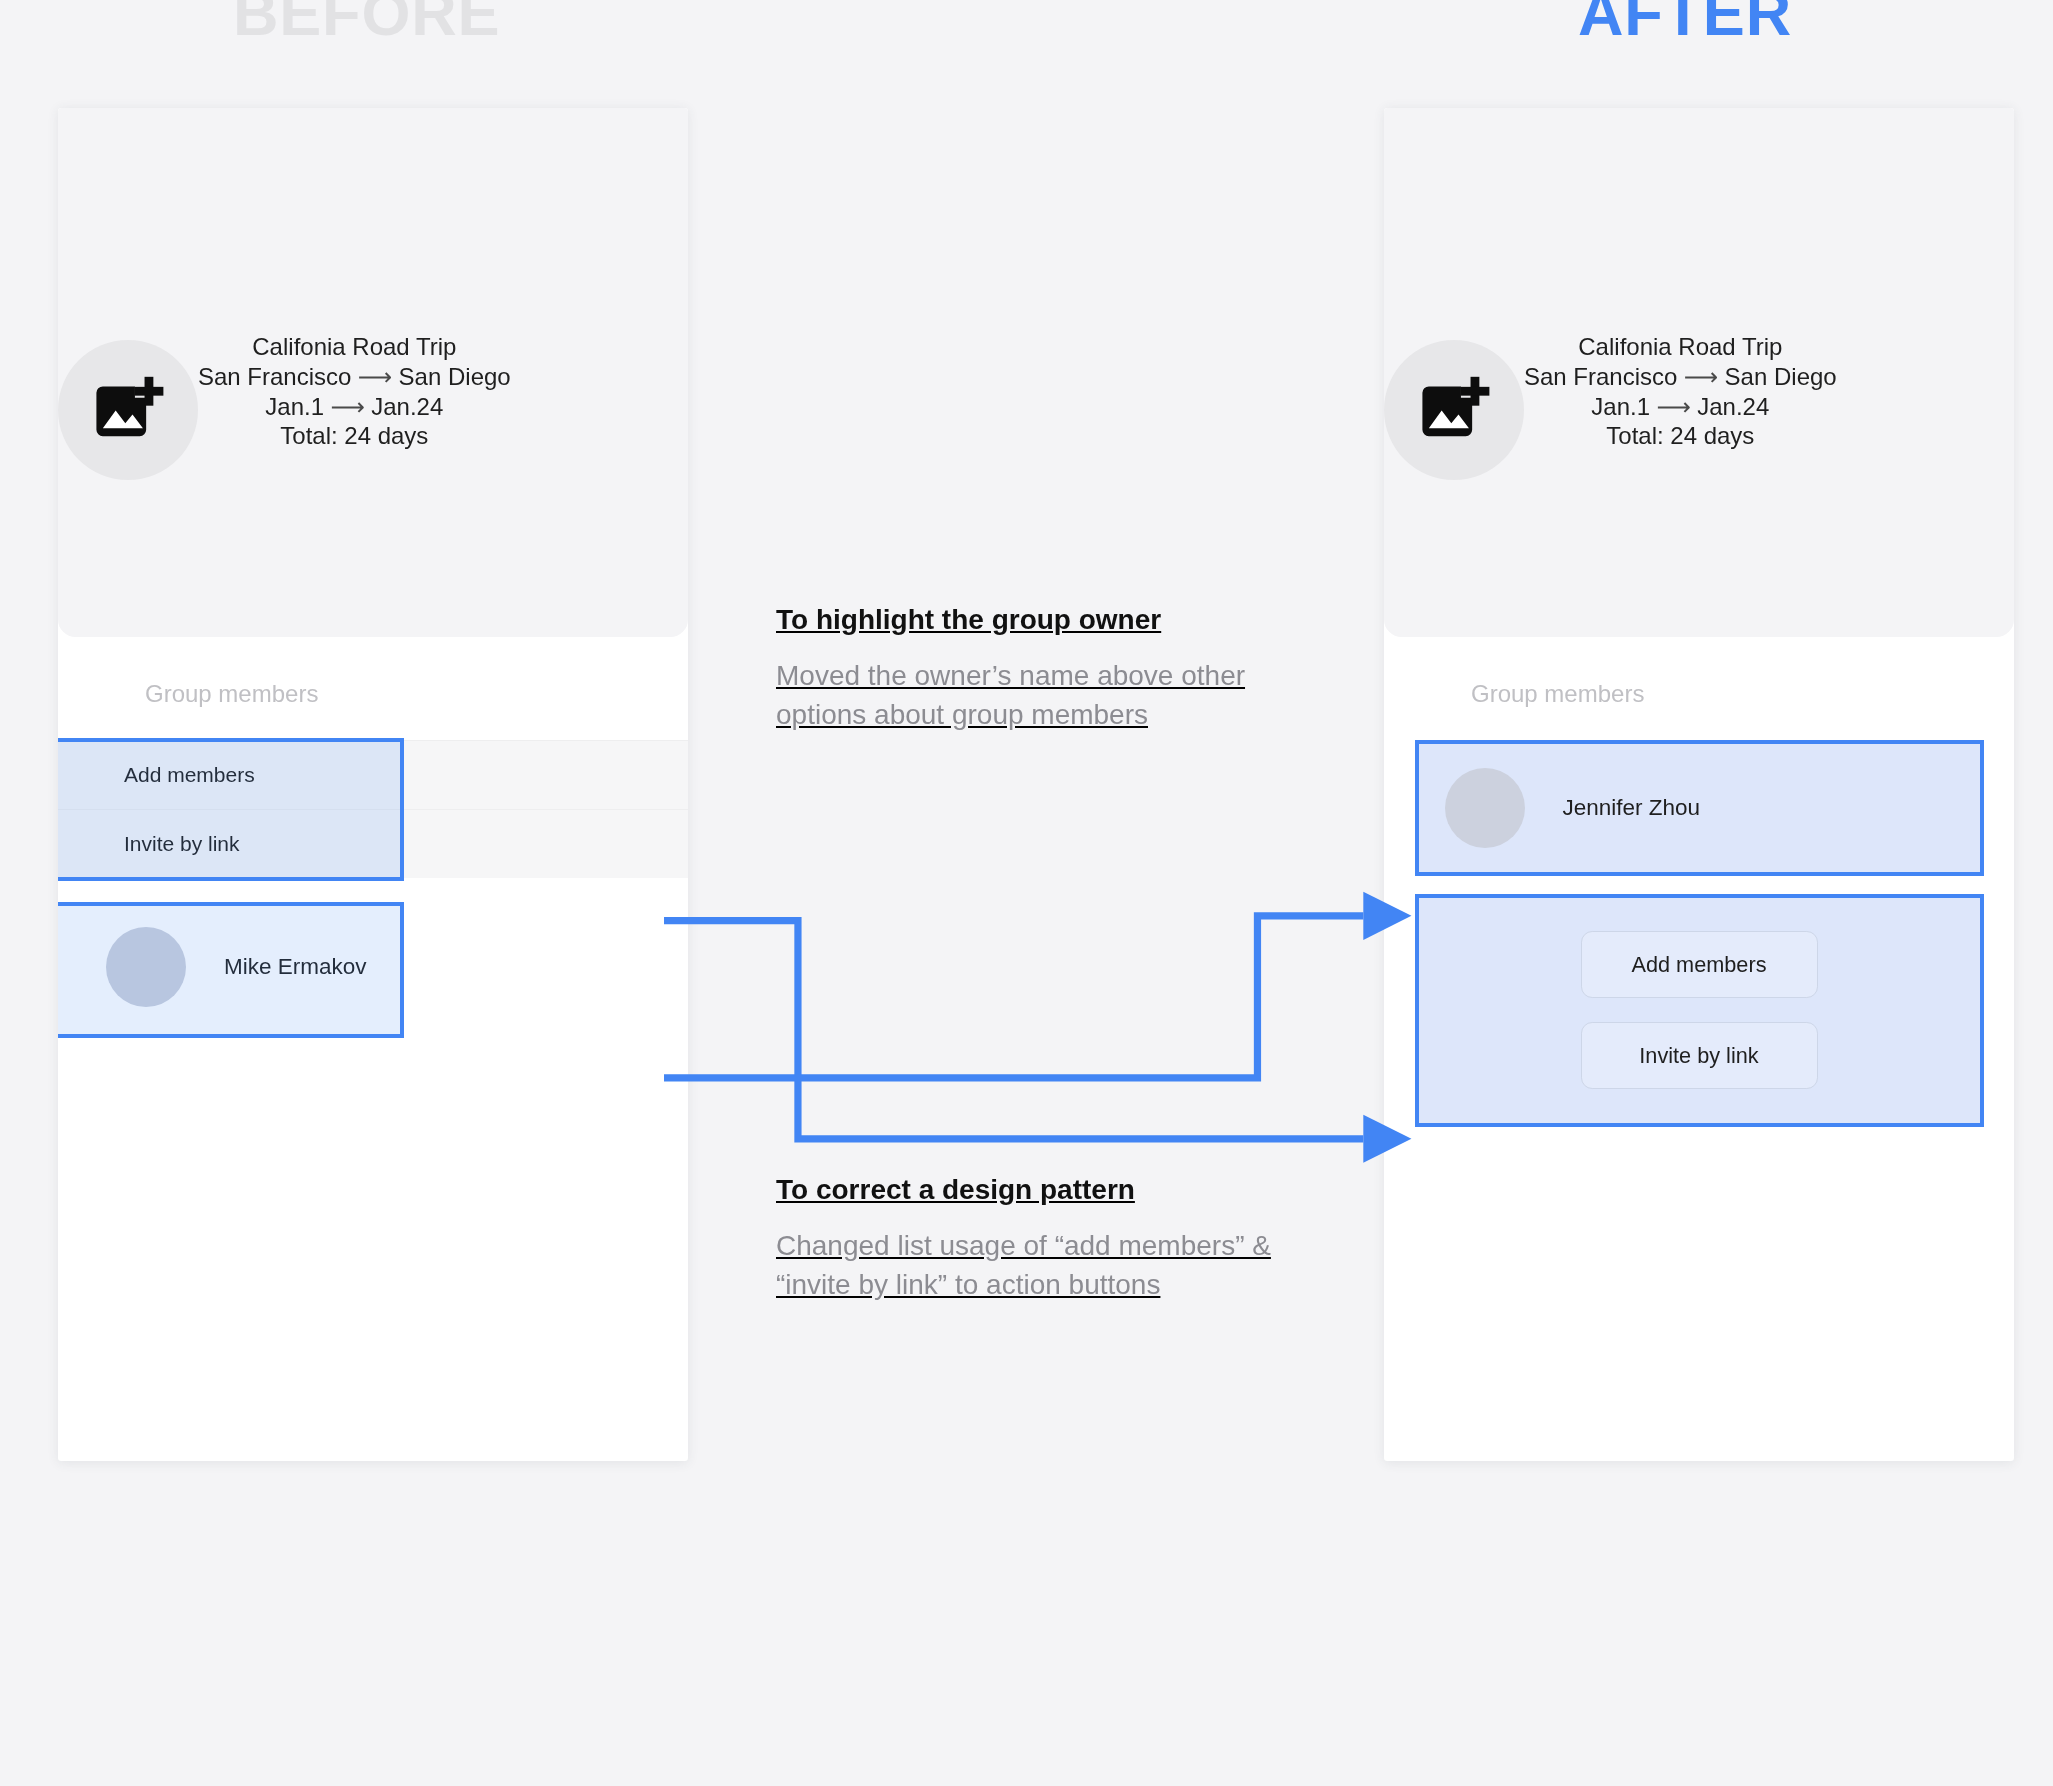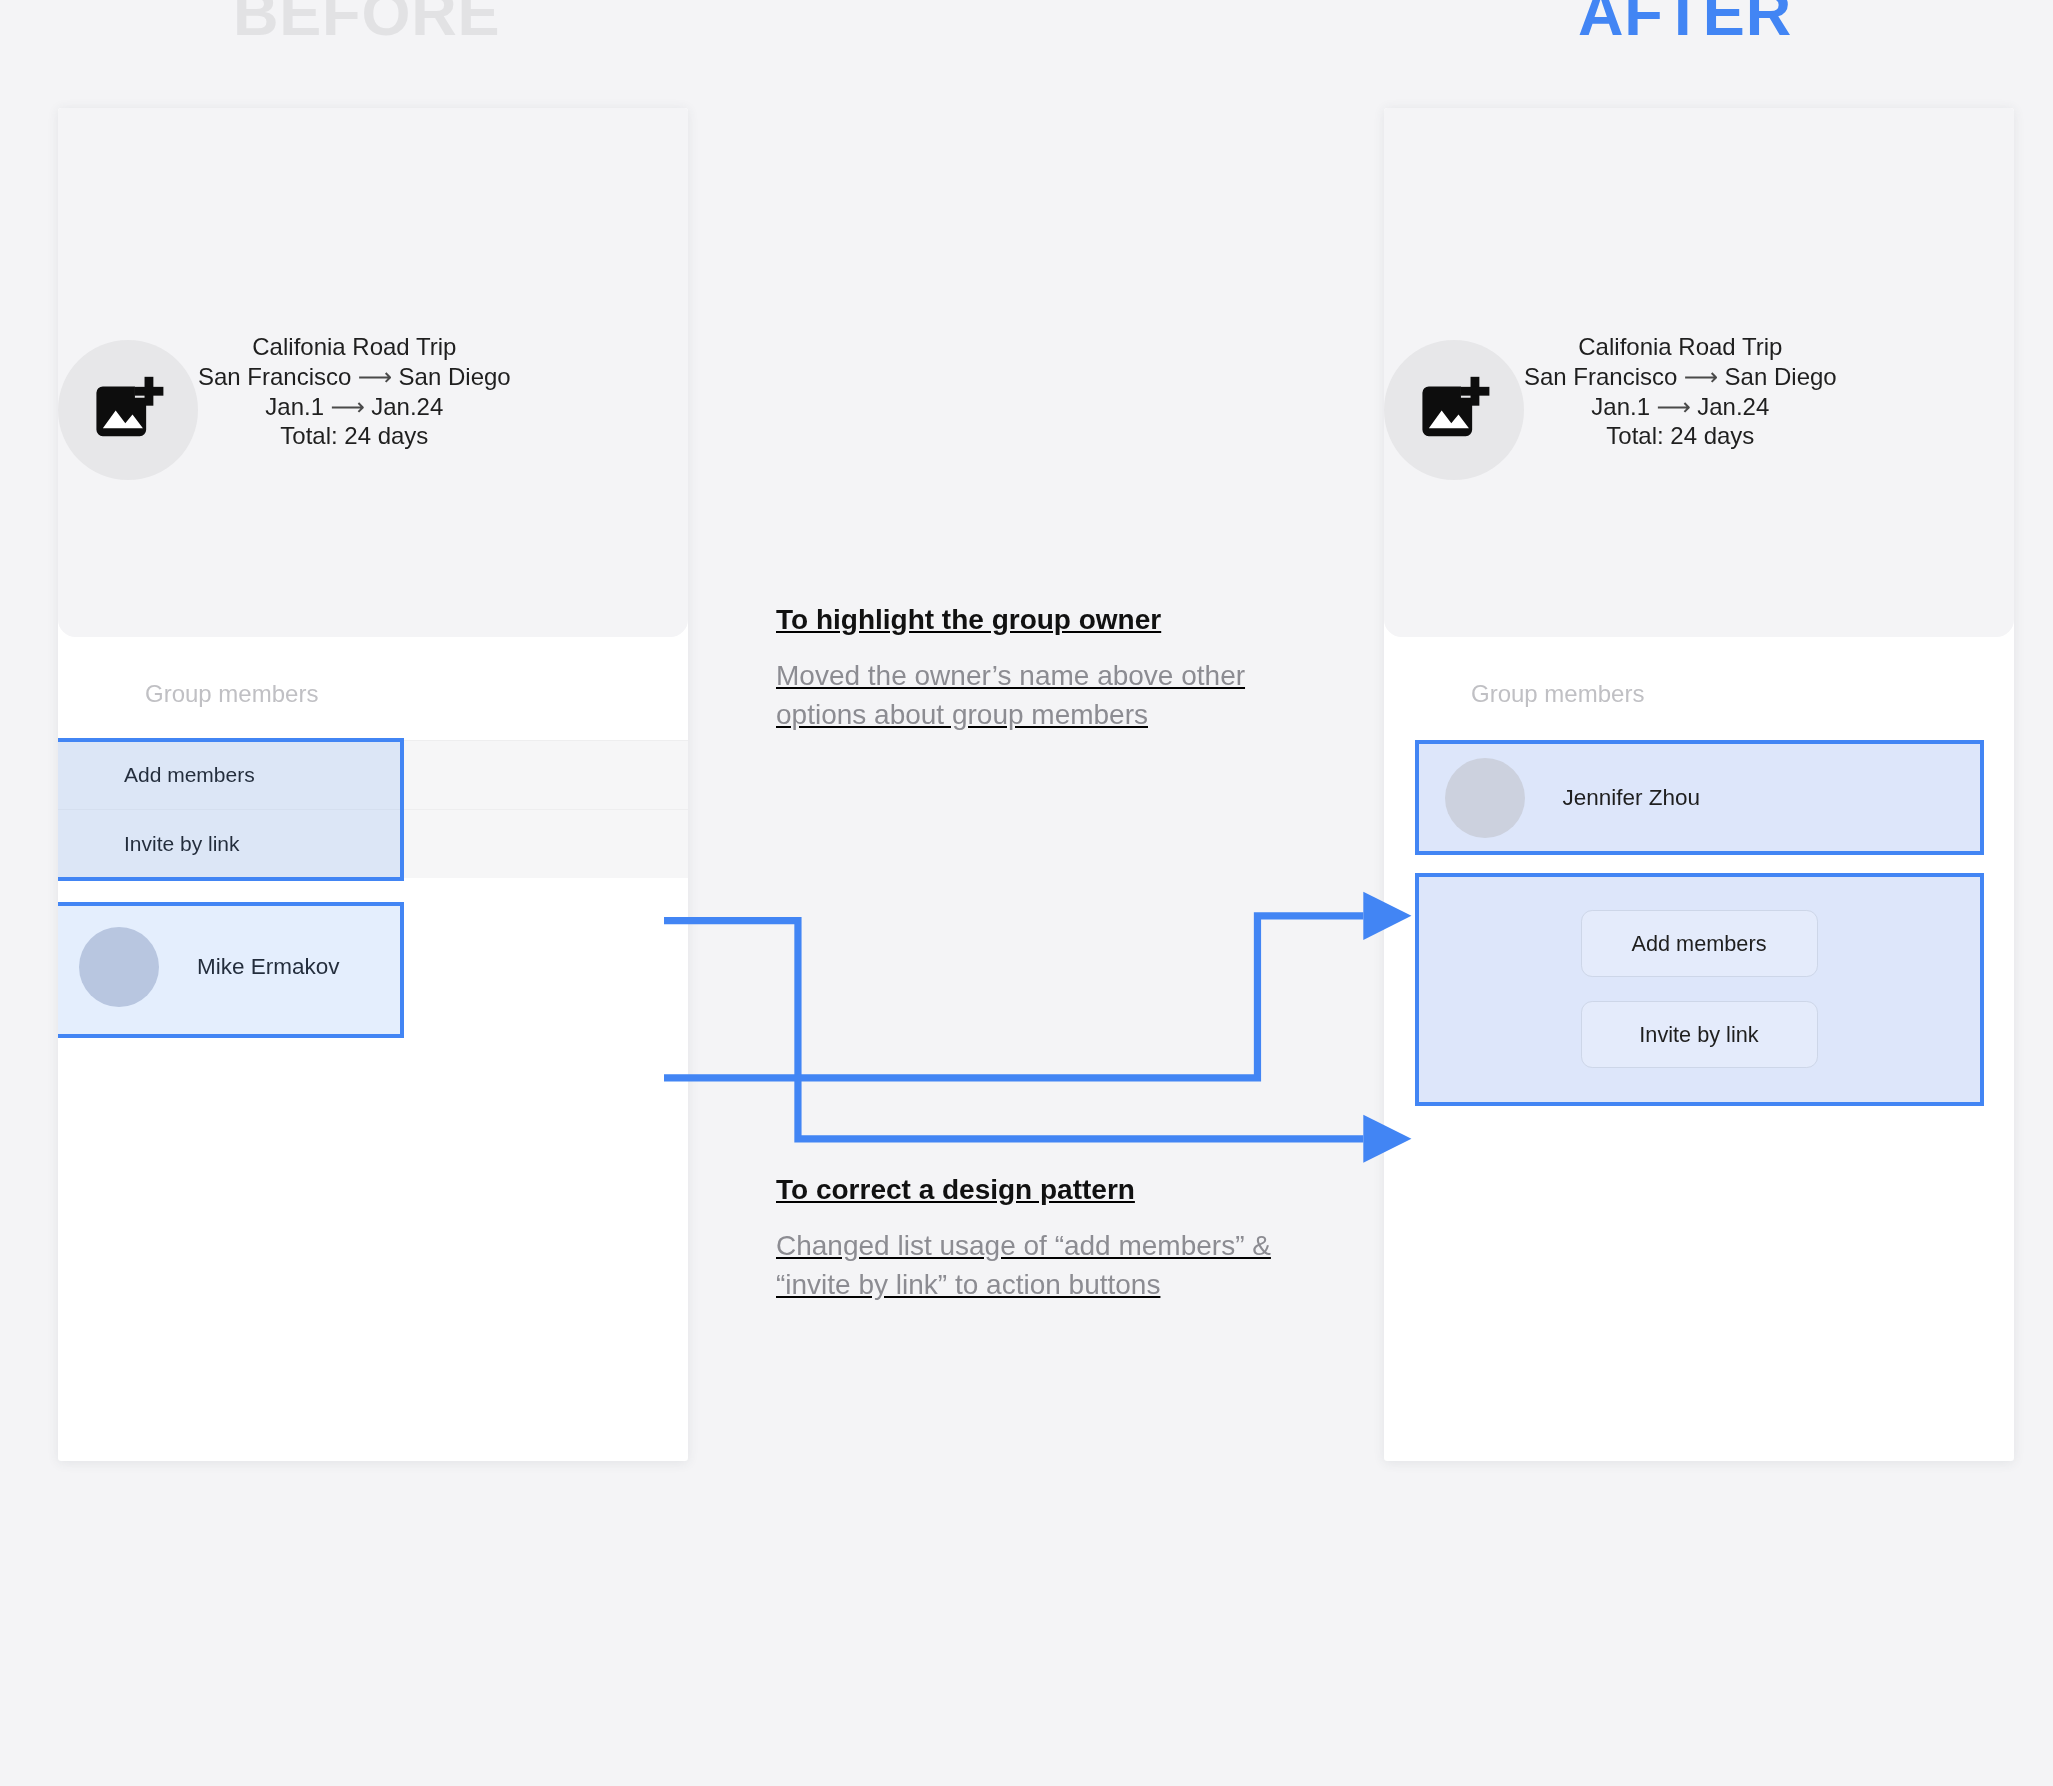--- a/index.html
+++ b/index.html
@@ -111,21 +111,21 @@
     color: #1f1f1f;
     border-top: 1.6px solid #eeeeef;
   }
   .list-row:last-child { border-bottom: 1.6px solid #eeeeef; }
   .list-row-spacer { height: 21px; background: #ffffff; }
   .member-row {
     position: relative;
     height: 136px;
     display: flex;
     align-items: center;
-    padding-left: 21px;
+    padding-left: 48px;
     background: #ffffff;
     text-align: right;
   }
   .member-avatar {
     width: 80px;
     height: 80px;
     border-radius: 50%;
     background: #ccd1de;
     flex: 0 0 auto;
   }
@@ -140,21 +140,21 @@
     position: absolute;
     border: 4.8px solid #4285f4;
     background: rgba(66,133,244,0.14);
     pointer-events: none;
   }
 
   
   .after-member-box {
     position: relative;
     margin: 0 30.5px 0 30.5px;
-    height: 115px;
+    height: 136px;
     border: 4.8px solid #4285f4;
     background: #dde6fa;
     display: flex;
     align-items: center;
     padding-left: 26px;
   }
   .after-actions-box {
     position: relative;
     margin: 17.6px 30.5px 0 30.5px;
     height: 233px;

